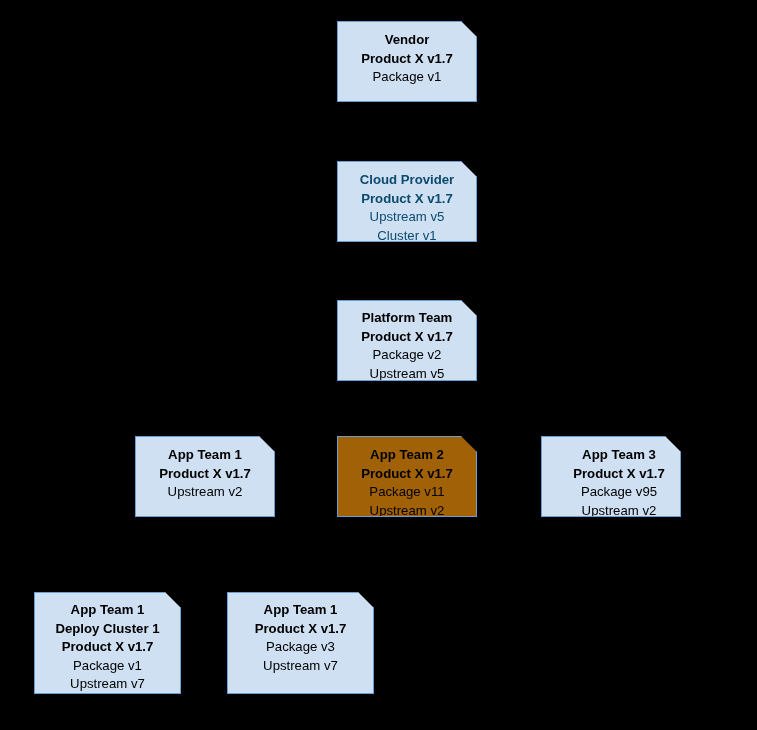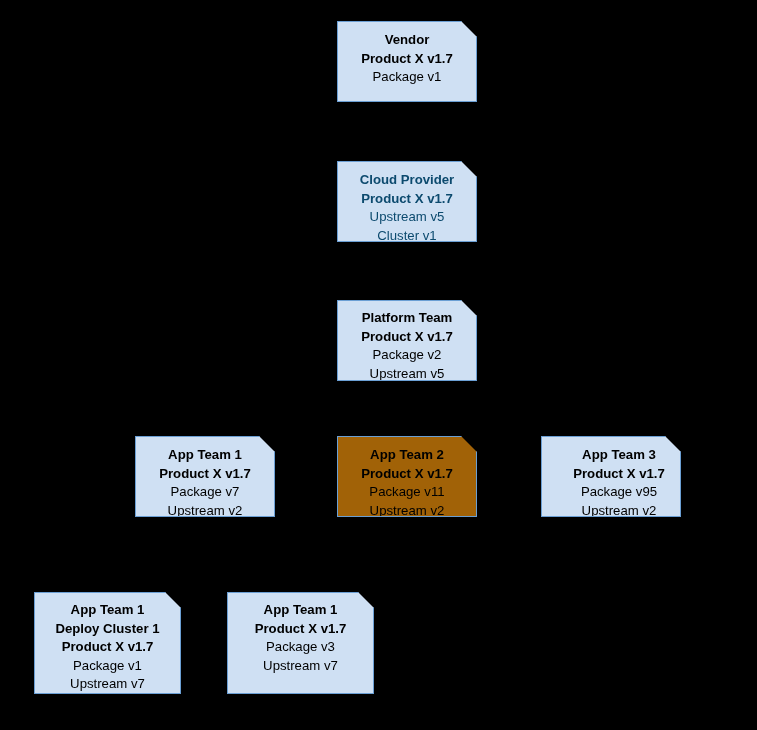--- a/index.html
+++ b/index.html
@@ -66,21 +66,20 @@
     </div>
     <div class="node node-pad-tight" style="left: 337px; top: 300px; width: 140px; height: 81px; background: rgb(207, 224, 243); border-color: rgb(107, 159, 212); color: rgb(0, 0, 0);">
       <span class="line bold">Platform Team</span>
       <span class="line bold">Product X v1.7</span>
       <span class="line">Package v2</span>
       <span class="line">Upstream v5</span>
     </div>
     <div class="node node-pad" style="left: 135px; top: 436px; width: 140px; height: 81px; background: rgb(207, 224, 243); border-color: rgb(107, 159, 212); color: rgb(0, 0, 0);">
       <span class="line bold">App Team 1</span>
       <span class="line bold">Product X v1.7</span>
-      <span class="line">Package v7</span>
       <span class="line">Upstream v2</span>
     </div>
     <div class="node node-pad" style="left: 337px; top: 436px; width: 140px; height: 81px; background: #a16207; border-color: rgb(107, 159, 212); color: rgb(0, 0, 0);">
       <span class="line bold">App Team 2</span>
       <span class="line bold">Product X v1.7</span>
       <span class="line">Package v11</span>
       <span class="line">Upstream v2</span>
     </div>
     <div class="node node-pad" style="left: 541px; top: 436px; width: 140px; height: 81px; background: rgb(207, 224, 243); border-color: rgb(107, 159, 212); color: rgb(0, 0, 0); padding-left: 16px;">
       <span class="line bold">App Team 3</span>

